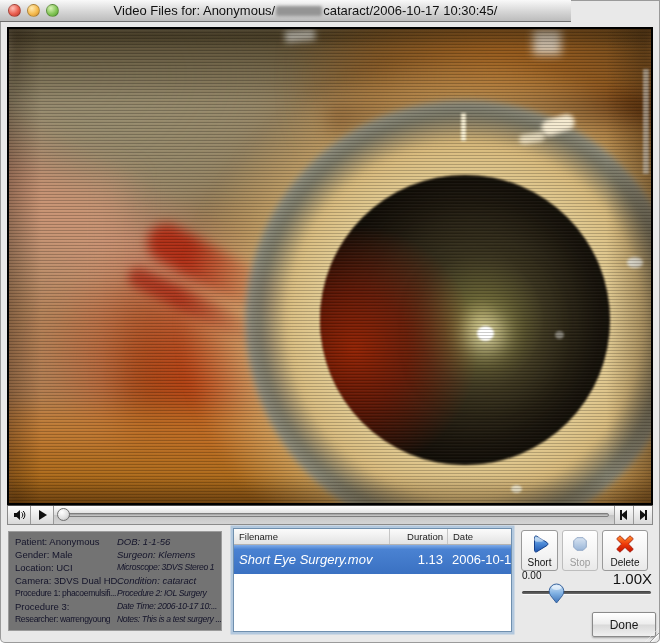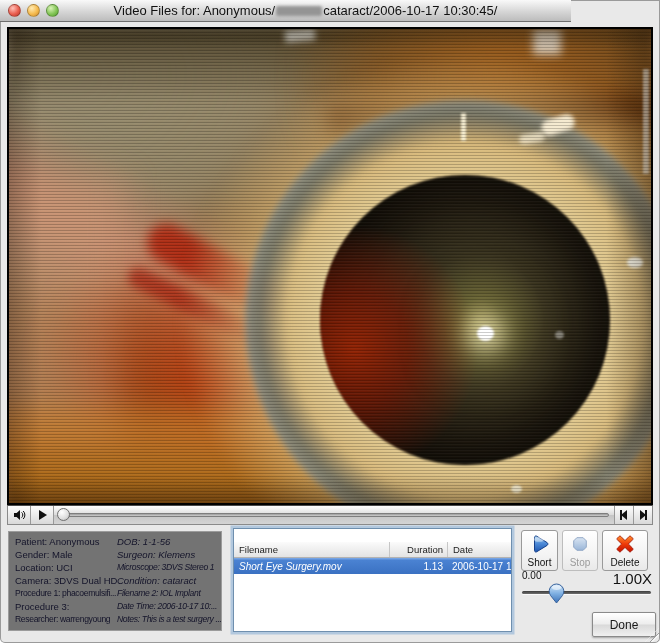--- a/index.html
+++ b/index.html
@@ -101,25 +101,25 @@
   .info-col { position:absolute; top:3px; }
   .info-col.leftcol { left:6px; width:100px; }
   .info-col.rightcol { left:108px; width:104px;font-style:italic; }
   .il { display:block; font-size:9.5px; line-height:13px; color:#14142a; white-space:nowrap; }
   .il.cond { font-size:8.6px; letter-spacing:-0.35px; }
   
   .file-list { position:absolute; left:233px; top:528px; width:279px; height:104px;
     background:#fff; border:1px solid #6f8fae;
     box-shadow: 0 0 0 2.5px rgba(133,173,213,.55); }
   .fl-header { display:flex; height:16px; background: linear-gradient(#fbfbfb, #e3e3e3);
-    border-bottom:1px solid #b2b2b2; font-size:9.5px; color:#1c1c1c; align-items:center;margin-top:13px; }
+    border-bottom:1px solid #b2b2b2; font-size:9.5px; color:#1c1c1c; align-items:center; }
   .fh-name { flex:1 1 auto; padding-left:5px; }
   .fh-dur { flex:0 0 58px; text-align:right; padding-right:4px; border-left:1px solid #c6c6c6; height:100%; line-height:15px; }
   .fh-date { flex:0 0 64px; padding-left:5px; border-left:1px solid #c6c6c6; height:100%; line-height:15px; }
-  .fl-row { display:flex; height:16px; align-items:center; font-size:10px; }
+  .fl-row { display:flex; height:29px; align-items:center; font-size:13px; }
   .fl-row.selected { background: linear-gradient(#7fabe8 0%, #4a82d2 15%, #3a71c2 100%); color:#fff; }
   .fc-name { flex:1 1 auto; padding-left:5px; font-style:italic; white-space:nowrap; overflow:hidden; }
   .fc-dur { flex:0 0 58px; text-align:right; padding-right:4px; }
   .fc-date { flex:0 0 64px; padding-left:5px; white-space:nowrap; overflow:hidden; }
   
   .mbtn { position:absolute; top:530px; height:41px; border:1px solid #9a9a9a; border-radius:3px;
     background: linear-gradient(#ffffff, #f4f4f4 60%, #e9e9e9);
     display:flex; flex-direction:column; align-items:center; justify-content:space-between;
     padding:3px 0 2px; cursor:default; font-family:"Liberation Sans", sans-serif; }
   .mbtn.play { left:521px; width:37px; }
@@ -224,21 +224,21 @@
       <span class="il">Camera: 3DVS Dual HD</span>
       <span class="il cond">Procedure 1: phacoemulsifi...</span>
       <span class="il">Procedure 3:</span>
       <span class="il cond">Researcher: warrengyoung</span>
     </div>
     <div class="info-col rightcol">
       <span class="il">DOB: 1-1-56</span>
       <span class="il">Surgeon: Klemens</span>
       <span class="il cond">Microscope: 3DVS Stereo 1</span>
       <span class="il">Condition: cataract</span>
-      <span class="il cond">Filename 2: IOL Implant</span>
+      <span class="il cond">Procedure 2: IOL Surgery</span>
       <span class="il cond">Date Time: 2006-10-17 10:...</span>
       <span class="il cond">Notes: This is a test surgery ...</span>
     </div>
   </div>
 
   <div class="file-list">
     <div class="fl-header">
       <div class="fh-name">Filename</div>
       <div class="fh-dur">Duration</div>
       <div class="fh-date">Date</div>

